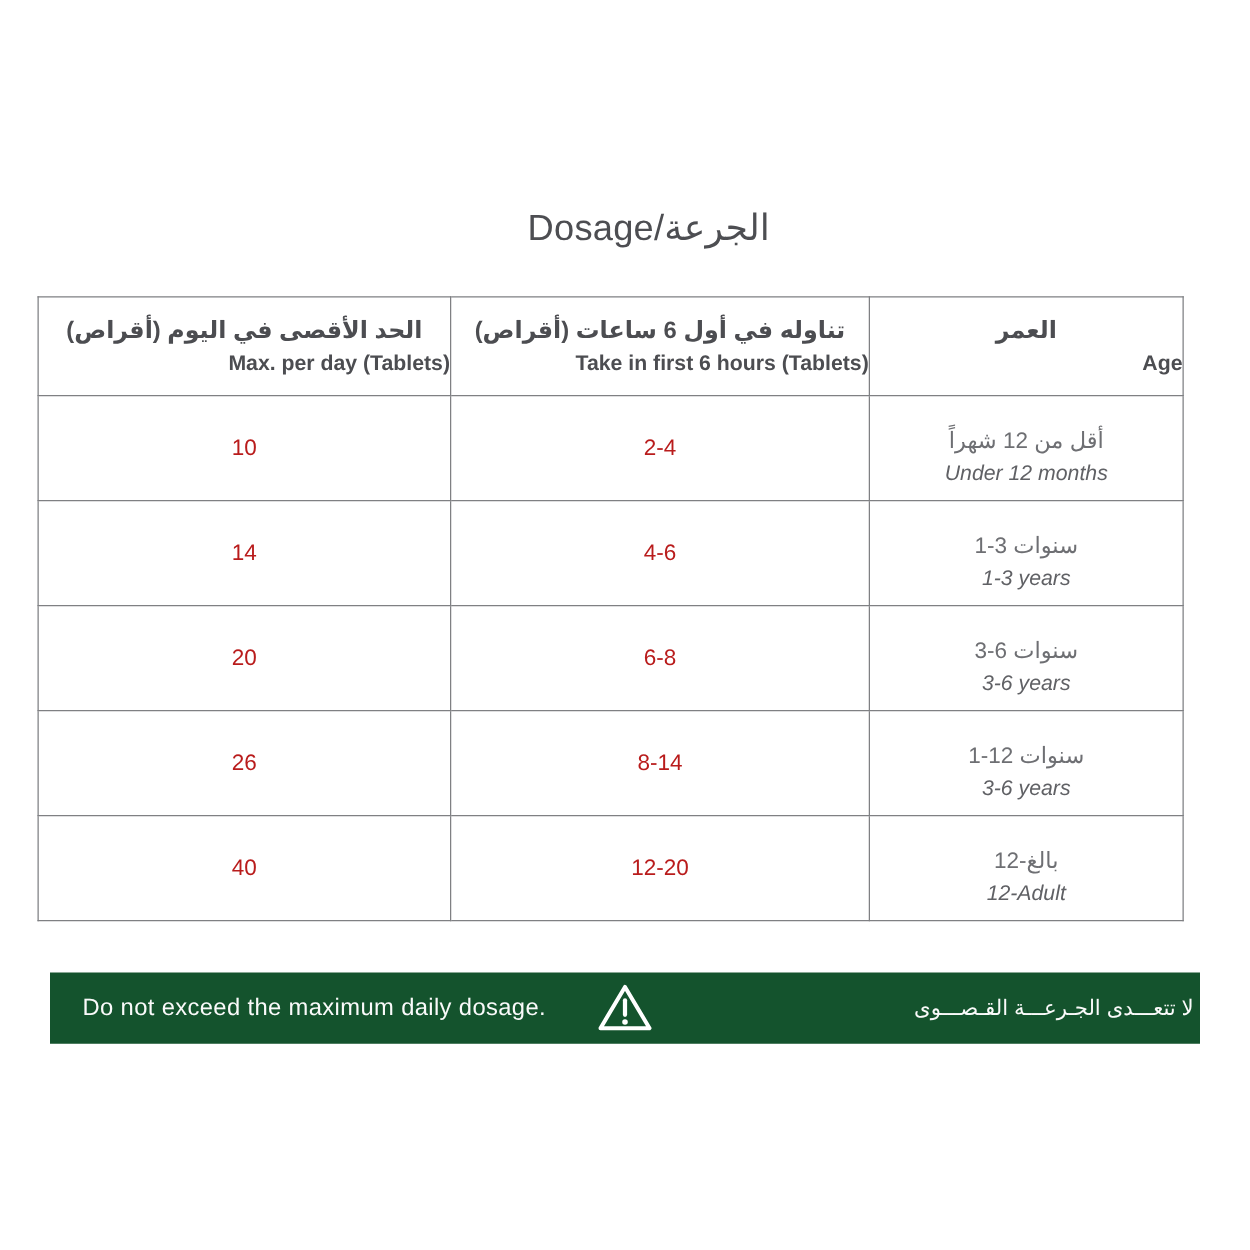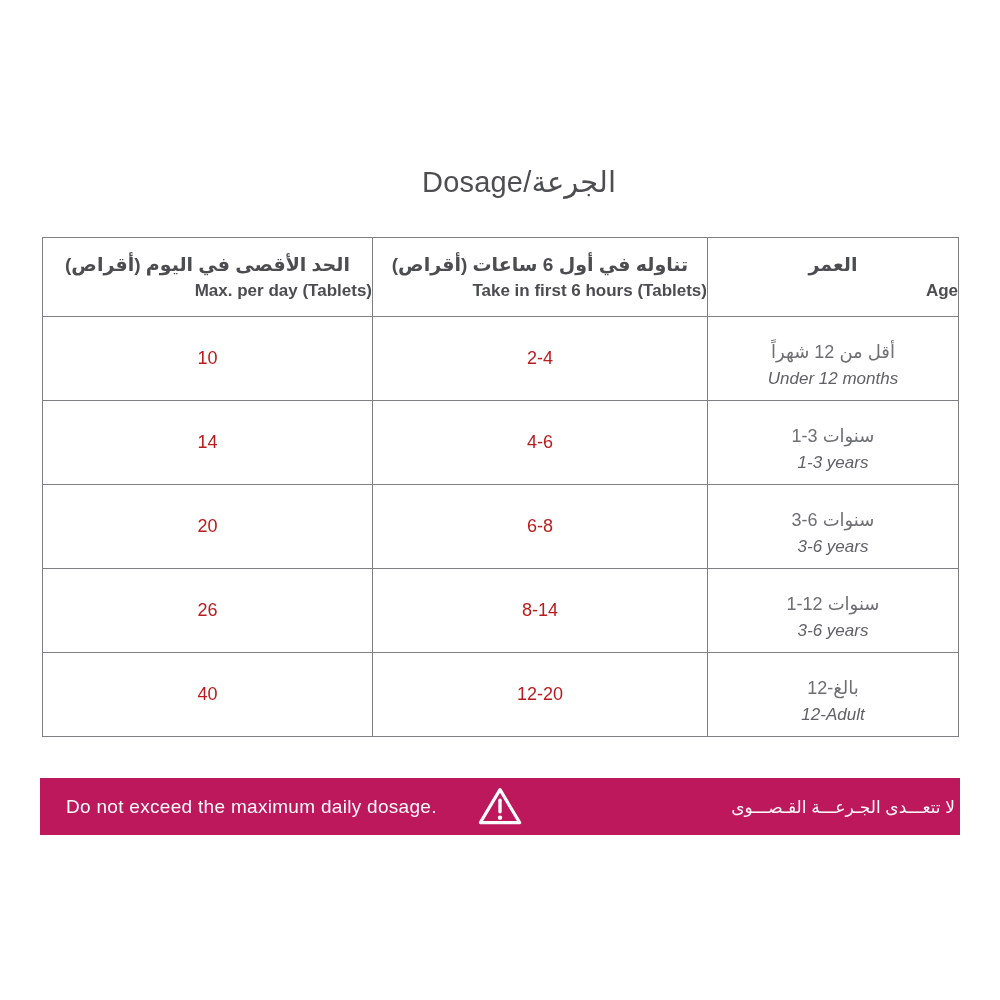--- a/index.html
+++ b/index.html
@@ -24,21 +24,21 @@
     text-align: center;
     font-size: 29px;
     font-weight: normal;
     color: #4d4e52;
     letter-spacing: 0.2px;
     margin-left: 19px;
   }
   table.dosage {
     position: absolute;
     top: 237px;
-    left: 42px;
+    left: 30px;
     width: 916px;
     border-collapse: collapse;
     table-layout: fixed;
   }
   table.dosage td, table.dosage th {
     border: 1px solid #7f8083;
     text-align: center;
     vertical-align: middle;
     padding: 0;
     font-weight: normal;
@@ -79,21 +79,21 @@
     color: #606165;
     line-height: 1.4;
     font-style: italic;
   }
   .warning-bar {
     position: absolute;
     top: 778px;
     left: 40px;
     width: 920px;
     height: 57px;
-    background: #be185d;
+    background: #14532d;
   }
   .warn-en {
     position: absolute;
     left: 26px;
     top: 50%;
     transform: translateY(-50%);
     color: #fafafa;
     font-size: 19px;
     letter-spacing: 0.3px;
   }

